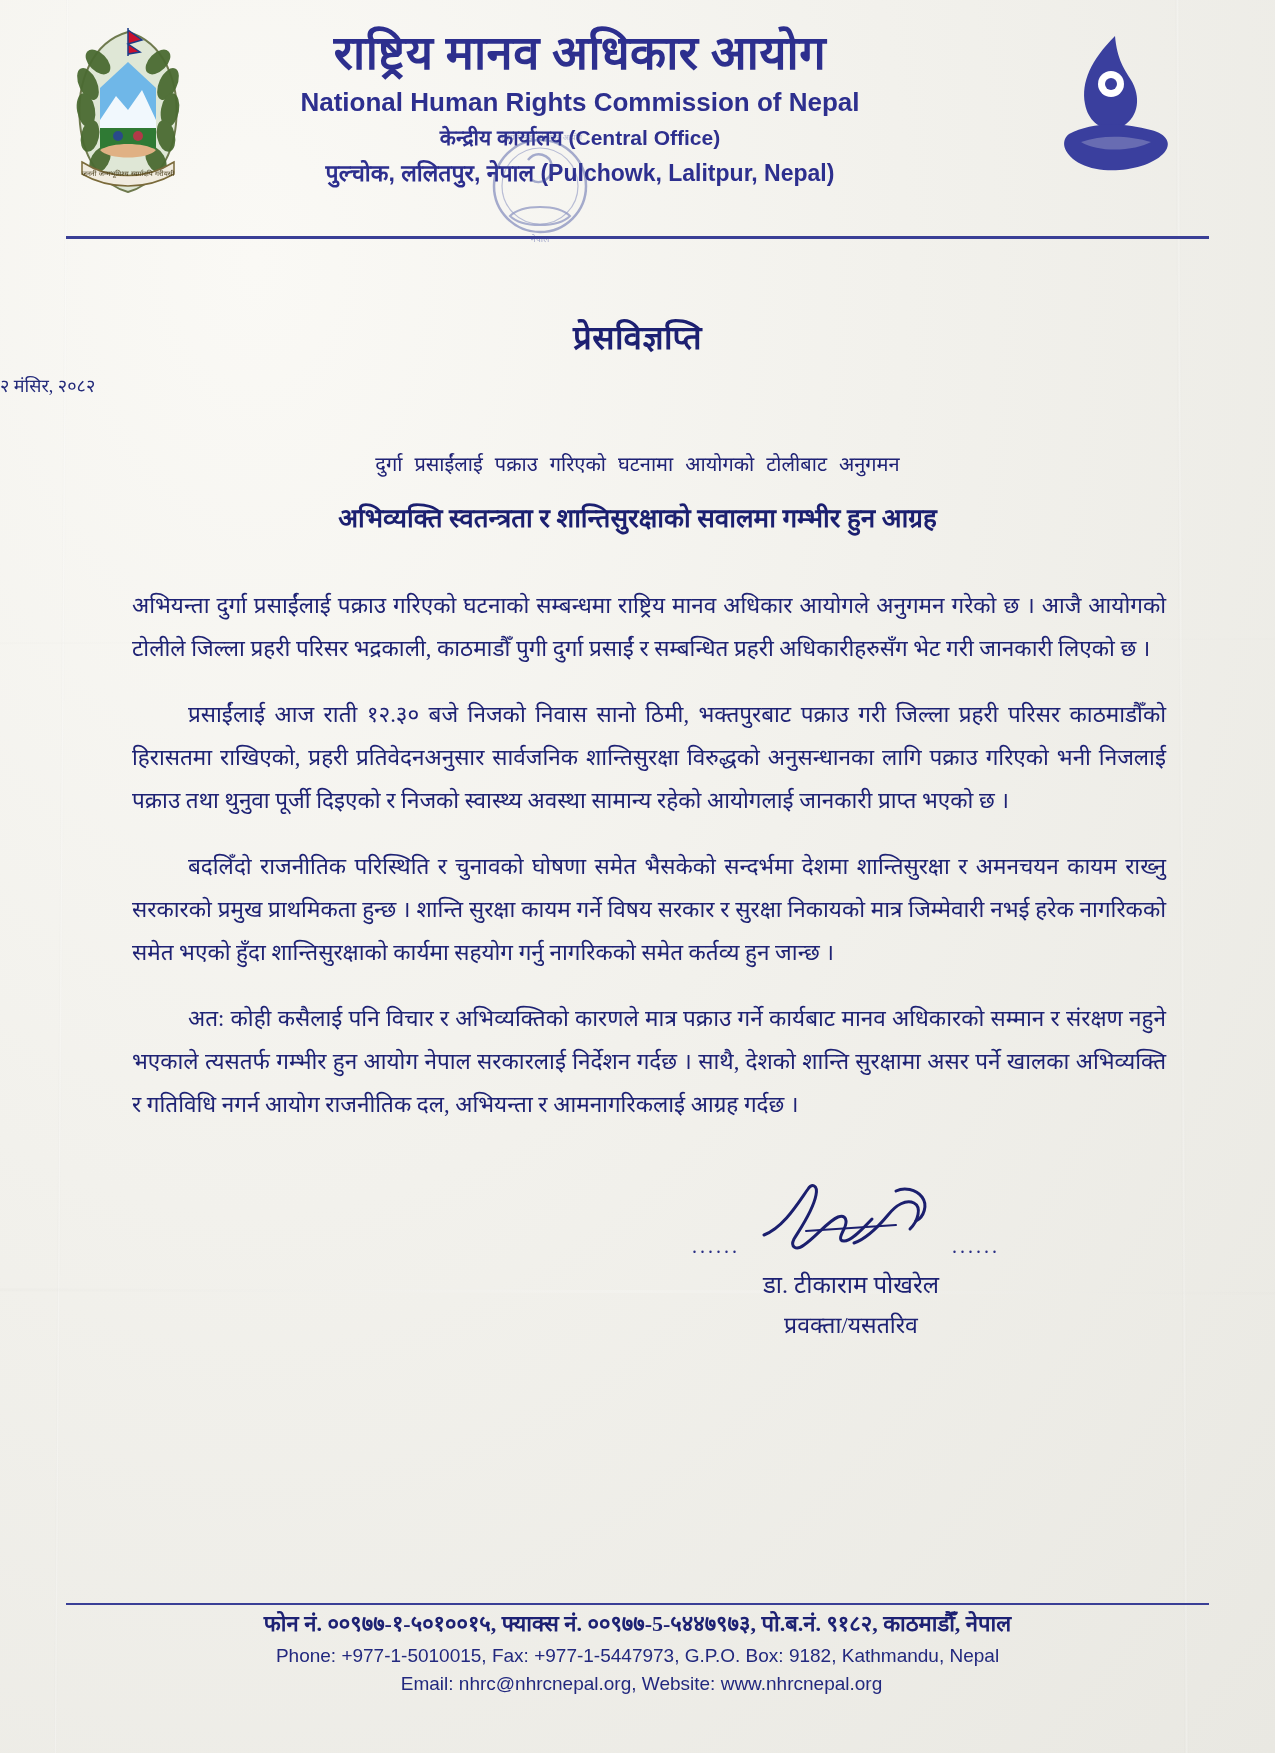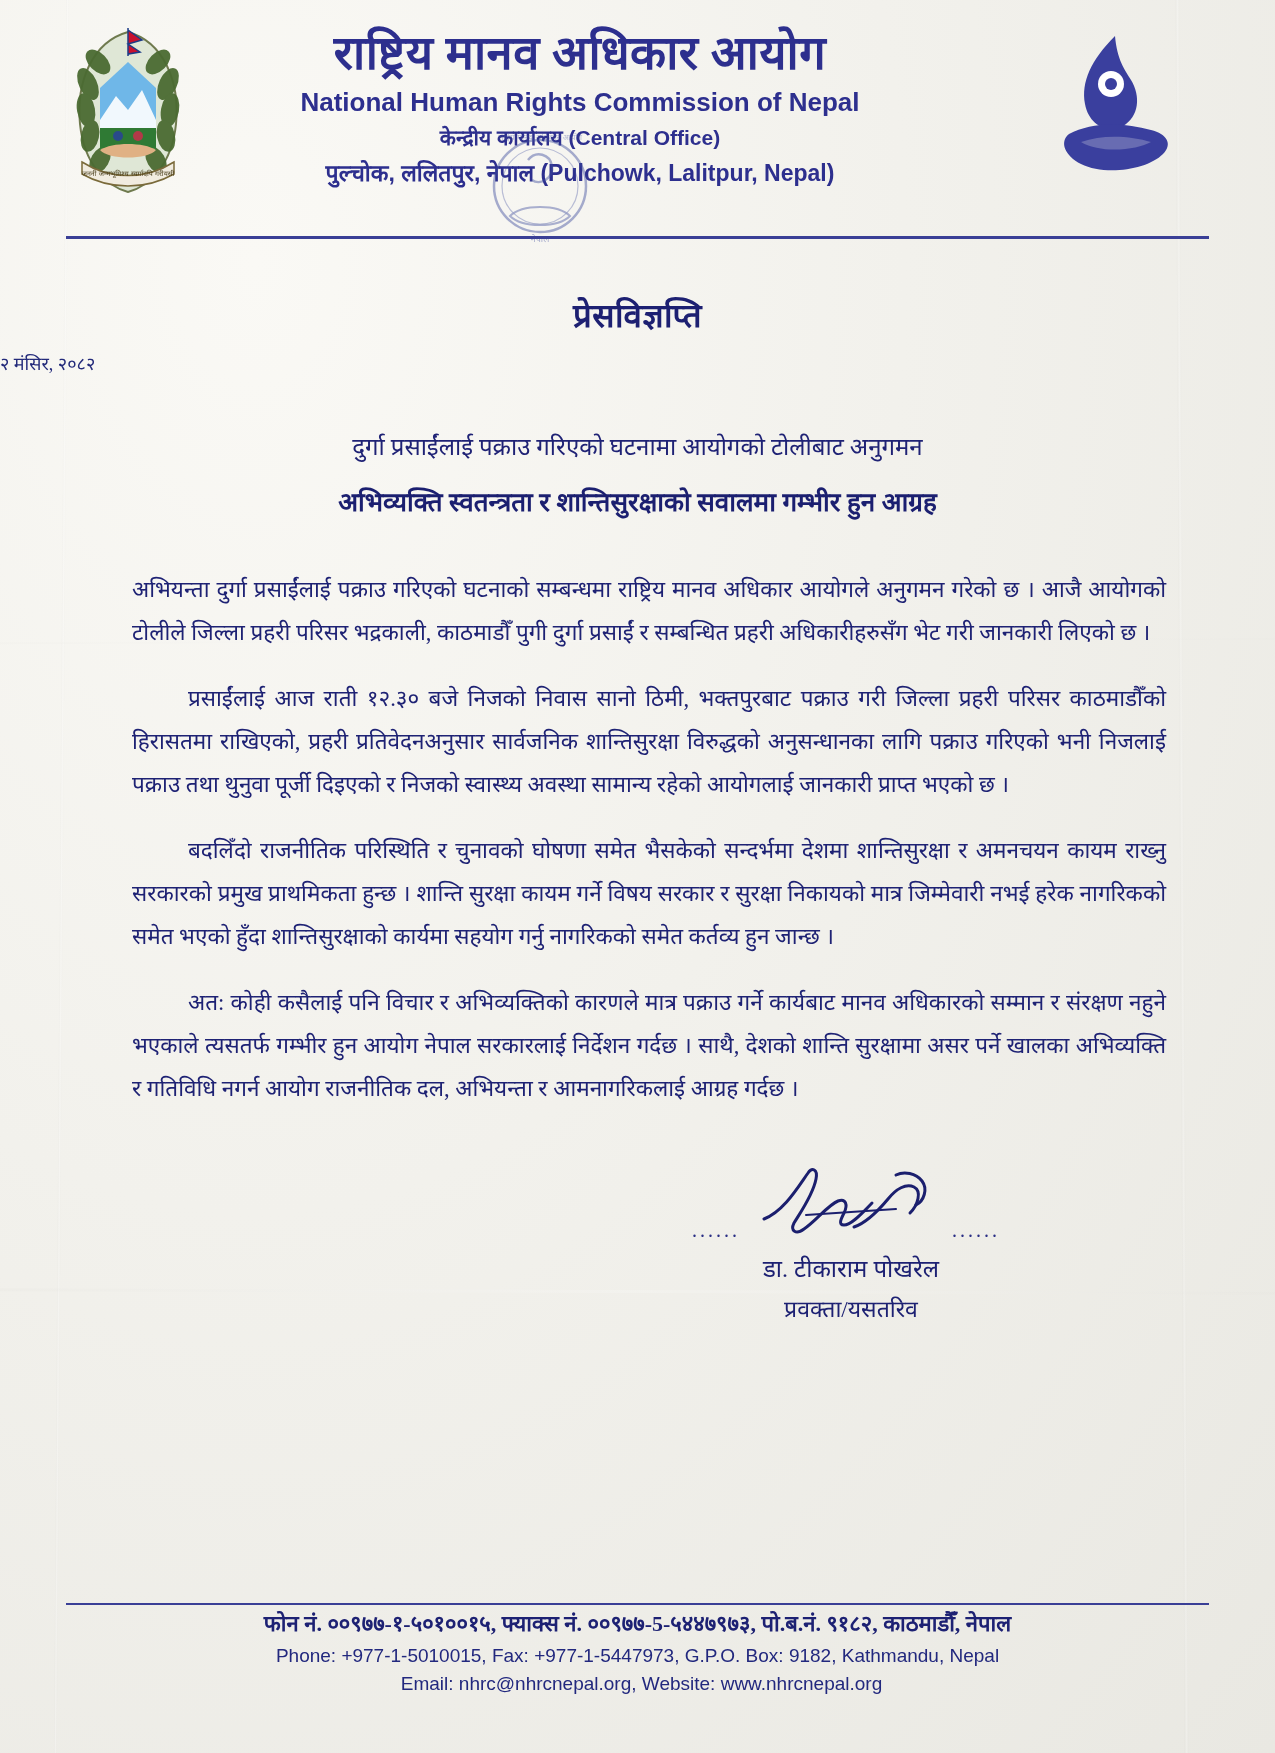--- a/index.html
+++ b/index.html
@@ -108,40 +108,40 @@
     position: absolute;
     left: 66px;
     right: 66px;
     top: 236px;
     height: 3px;
     background: #3a3f96;
   }
 
   
   .doc-title {
-    margin-top: 40px;
+    margin-top: 62px;
     text-align: center;
     font-family: Liberation Mono, monospace;
     font-size: 33px;
     font-weight: 700;
     color: #1d2072;
     letter-spacing: .5px;
   }
   .doc-date {
     margin-top: 14px;
     text-align: left;
     font-family: "Liberation Serif", "DejaVu Serif", serif;
     font-size: 18px;
     color: #232a7a;
   }
   .headline {
     margin-top: 54px;
     text-align: center;
-    font-family: Liberation Serif, serif;
-    font-size: 24px;
+    font-family: Liberation Mono, monospace;
+    font-size: 20px;
     color: #1f2275;
     line-height: 1.5;
   }
   .headline2 {
     margin-top: 18px;
     text-align: center;
     font-family: "Liberation Serif", "DejaVu Serif", serif;
     font-size: 26px;
     font-weight: 700;
     color: #1b1f70;

